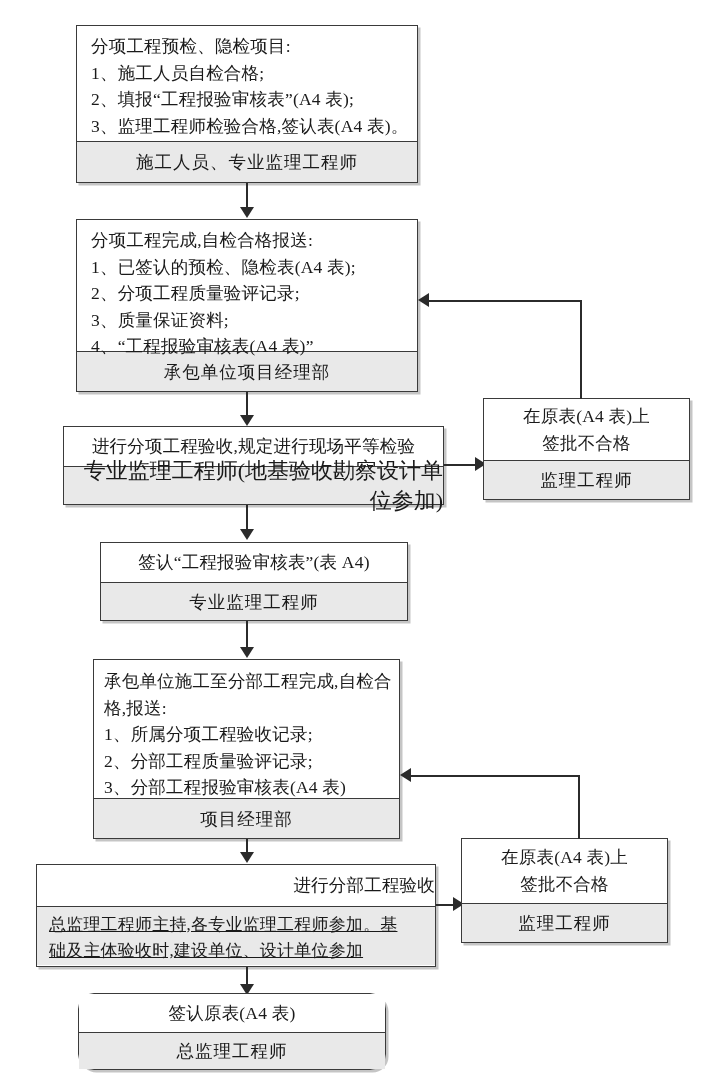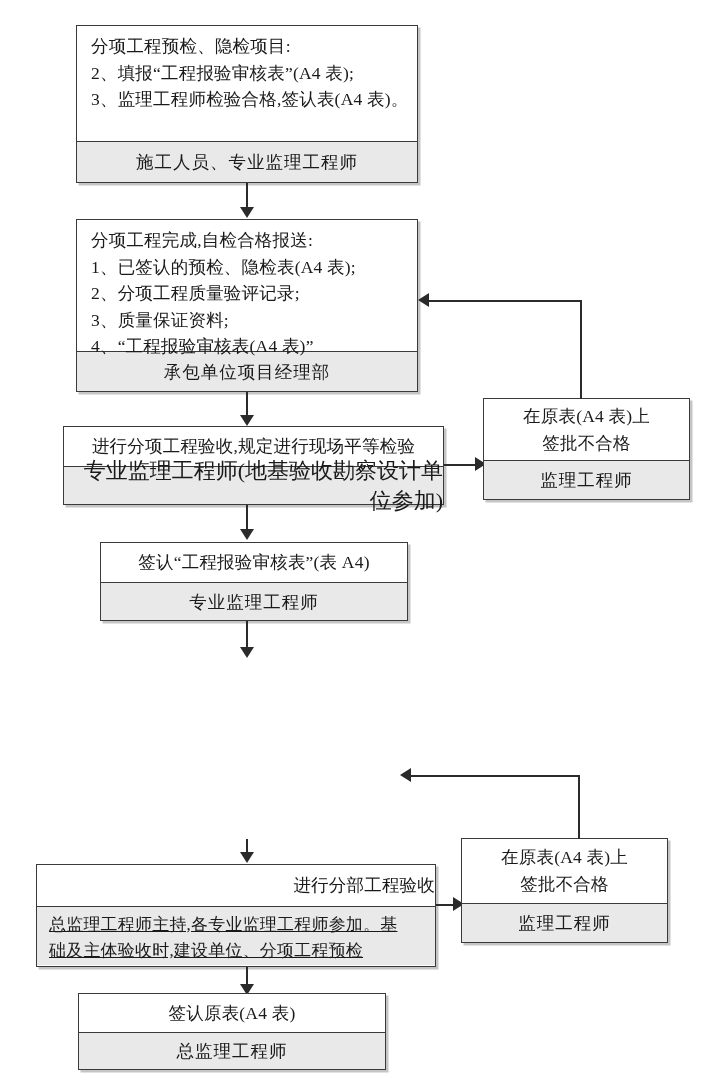--- a/index.html
+++ b/index.html
@@ -98,20 +98,21 @@
   }
 </style>
 </head>
 <body>
 
 <div id="canvas">
 
   <div class="node" style="left:76px; top:25px; width:342px; height:158px;">
     <div class="body" style="height:115px;">
       <div class="line">分项工程预检、隐检项目:</div>
+      <div class="line">1、施工人员自检合格;</div>
       <div class="line">2、填报“工程报验审核表”(A4 表);</div>
       <div class="line">3、监理工程师检验合格,签认表(A4 表)。</div>
     </div>
     <div class="actor" style="height:41px;">
       <span class="actor-text">施工人员、专业监理工程师</span>
     </div>
   </div>
 
   <div class="conn-v" style="left:246px; top:183px; height:26px;"></div>
   <div class="arrow-down" style="left:240px; top:207px;"></div>
@@ -168,31 +169,43 @@
       <span class="line">签认“工程报验审核表”(表 A4)</span>
     </div>
     <div class="actor" style="height:38px;">
       <span class="actor-text">专业监理工程师</span>
     </div>
   </div>
 
   <div class="conn-v" style="left:246px; top:621px; height:29px;"></div>
   <div class="arrow-down" style="left:240px; top:647px;"></div>
 
+  <div class="node" style="left:93px; top:659px; width:307px; height:180px;">
+    <div class="body" style="height:138px; padding:8px 8px 7px 10px;">
+      <div class="line">承包单位施工至分部工程完成,自检合</div>
+      <div class="line">格,报送:</div>
+      <div class="line">1、所属分项工程验收记录;</div>
+      <div class="line">2、分部工程质量验评记录;</div>
+      <div class="line">3、分部工程报验审核表(A4 表)</div>
+    </div>
+    <div class="actor" style="height:40px;">
+      <span class="actor-text">项目经理部</span>
+    </div>
+  </div>
 
   <div class="conn-v" style="left:246px; top:839px; height:16px;"></div>
   <div class="arrow-down" style="left:240px; top:852px;"></div>
 
   <div class="node" style="left:36px; top:864px; width:400px; height:103px;">
     <div class="body center" style="height:41px; display:flex; align-items:center; justify-content:flex-end; padding:0;">
       <span class="line">进行分部工程验收</span>
     </div>
     <div class="actor" style="height:59px; display:block; padding:5px 10px 0 12px; text-align:left;text-decoration:underline;">
       <div class="line" style="font-size:17px;">总监理工程师主持,各专业监理工程师参加。基</div>
-      <div class="line" style="font-size:17px;">础及主体验收时,建设单位、分项工程预检</div>
+      <div class="line" style="font-size:17px;">础及主体验收时,建设单位、设计单位参加</div>
     </div>
   </div>
 
   <div class="conn-h" style="left:436px; top:904px; width:20px;"></div>
   <div class="arrow-right" style="left:453px; top:897px;"></div>
 
   <div class="node" style="left:461px; top:838px; width:207px; height:105px;">
     <div class="body" style="height:64px; padding:0;">
       <div class="two-line">
         <span class="line">在原表(A4 表)上</span>
@@ -204,21 +217,21 @@
     </div>
   </div>
 
   <div class="conn-v" style="left:578px; top:775px; height:64px;"></div>
   <div class="conn-h" style="left:411px; top:775px; width:169px;"></div>
   <div class="arrow-left" style="left:400px; top:768px;"></div>
 
   <div class="conn-v" style="left:246px; top:967px; height:20px;"></div>
   <div class="arrow-down" style="left:240px; top:984px;"></div>
 
-  <div class="node" style="left:78px; top:993px; width:308px; height:77px;">
+  <div class="node" style="left:78px; top:993px; width:308px; height:77px;border-radius:16px;">
     <div class="body center" style="height:38px; display:flex; align-items:center; justify-content:center; padding:0;">
       <span class="line">签认原表(A4 表)</span>
     </div>
     <div class="actor" style="height:37px;">
       <span class="actor-text">总监理工程师</span>
     </div>
   </div>
 
 </div>
 

